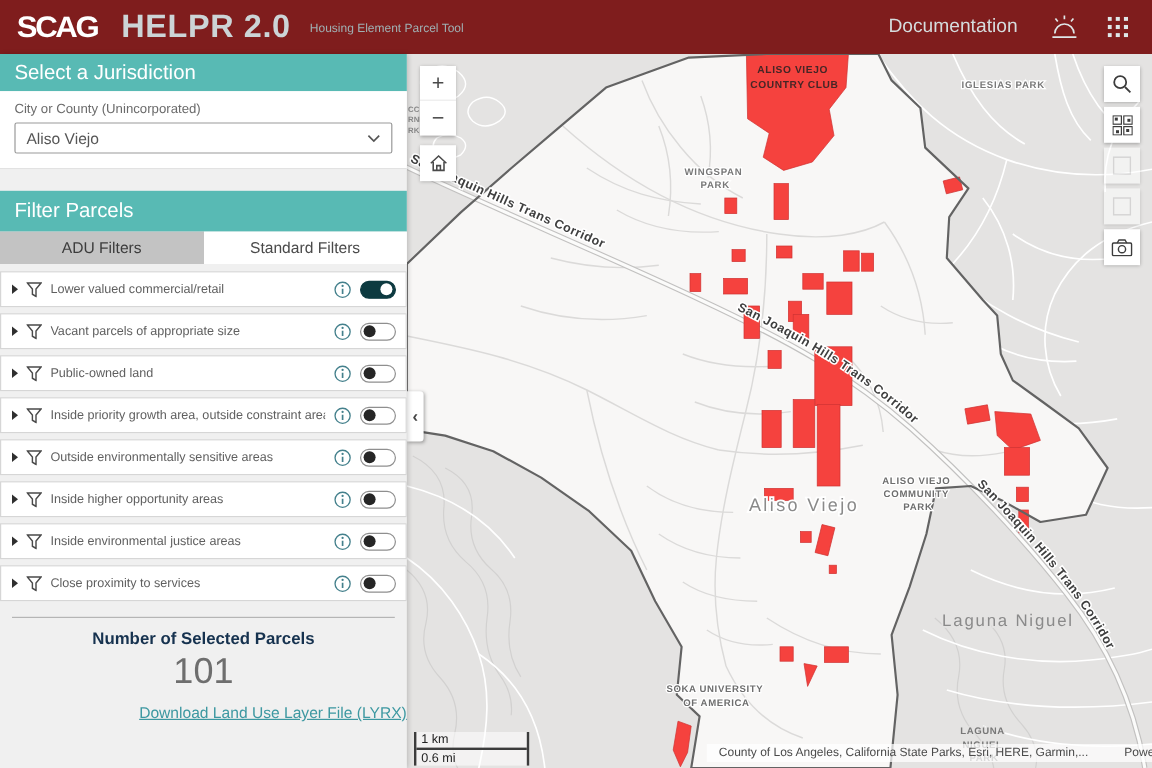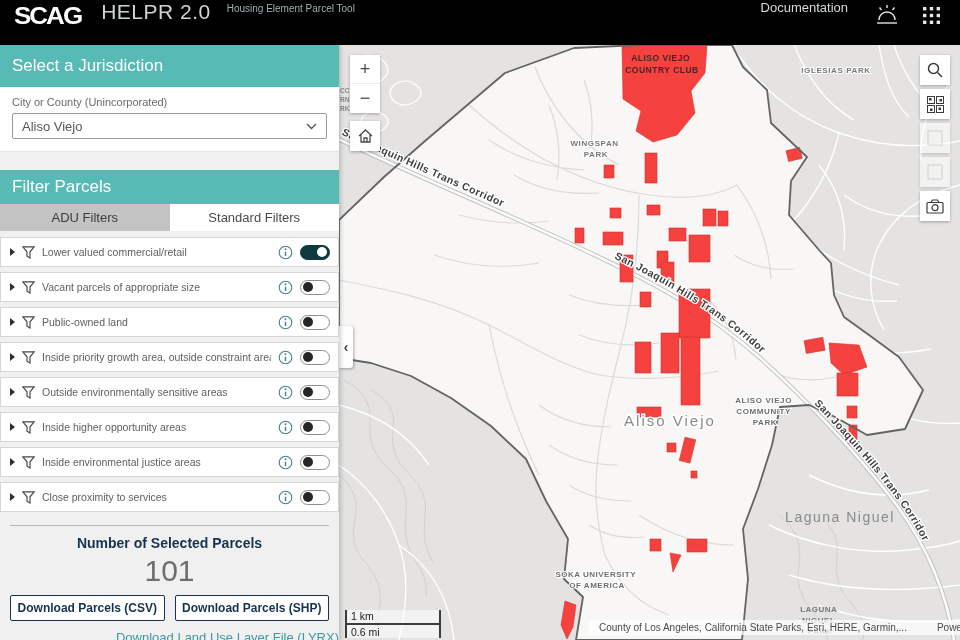--- a/index.html
+++ b/index.html
@@ -1,35 +1,35 @@
 <!DOCTYPE html>
 <html><head>
 <meta charset="utf-8">
 <style>
   * { box-sizing: border-box; margin: 0; padding: 0; }
   html,body { width: 960px; height: 640px; overflow: hidden; }
   body { font-family: "Liberation Sans", sans-serif; background:#f0f0f0; }
 
   
-  header { height:45px; background:#000000; display:flex; padding:0 14px; gap:14px; }
+  header { height:45px; background:#7f1d1d; display:flex; align-items:center; padding:0 14px; gap:14px; }
   .logo { color:#fff; font-size:26px; font-weight:800; letter-spacing:-2px; transform:scaleY(.95); }
-  .appname { color:#ccd4d6; font-size:21px; font-weight:400; letter-spacing:.5px; margin-left:6px; }
+  .appname { color:#ccd4d6; font-size:27px; font-weight:700; letter-spacing:.5px; margin-left:6px; }
   .subtitle { color:#9fb0b3; font-size:10px; margin-left:2px; margin-top:3px; }
   .hspacer { flex:1; }
-  .doc { color:#d5dcdd; font-size:13px; cursor:pointer; margin-right:10px; }
+  .doc { color:#d5dcdd; font-size:16px; cursor:pointer; margin-right:10px; }
   .hicon { display:flex; align-items:center; justify-content:center; width:30px; height:30px; cursor:pointer; }
 
   
   .main { display:flex; height:595px; }
   .sidebar { width:339px; background:#f0f0f0; flex:none; position:relative; z-index:5; box-shadow:2px 0 4px rgba(0,0,0,.18); }
   .map-wrap { flex:1; position:relative; background:#e4e3e2; overflow:hidden; }
   .map-svg { position:absolute; inset:0; }
 
   
-  .banner { height:42px; background:#58bab4; color:#fff; font-size:17px; display:flex; align-items:center; padding-left:12px; }
+  .banner { height:31px; background:#58bab4; color:#fff; font-size:17px; display:flex; align-items:center; padding-left:12px; }
   .banner.second { height:34px; }
   .card { background:#fff; padding:9px 12px 12px; border-bottom:1px solid #e2e2e2; }
   .fieldlab { font-size:11px; color:#6b6b6b; margin-bottom:5px; }
   .select { height:26px; border:1px solid #9a9a9a; border-radius:2px; background:#fff; display:flex; align-items:center; padding:0 9px; font-size:13px; color:#565656; cursor:pointer; }
   .select .sv { flex:1; }
   .gap18 { height:18px; }
 
   .tabs { display:flex; height:27px; }
   .tab { flex:1; display:flex; align-items:center; justify-content:center; font-size:13px; color:#4a4a4a; cursor:pointer; }
   .tab.active { background:#fff; }
@@ -238,24 +238,20 @@
           </svg>
         <span class="switch">
             <span class="knob"></span>
           </span>
       </div>
     </div>
 
     <hr class="divider">
     <div class="rtitle">Number of Selected Parcels</div>
     <div class="rcount">101</div>
-    <div class="btnrow">
-      <button class="dlbtn">Download Parcels (CSV)</button>
-      <button class="dlbtn">Download Parcels (SHP)</button>
-    </div>
     <a class="lyrx">Download Land Use Layer File (LYRX)</a>
   </aside>
 
   <div class="map-wrap">
     <svg class="map-svg" width="621" height="595" viewBox="0 0 621 595">
       <defs>
         <path id="corridorPath" d="M -5,86 C 70,122 160,159 245,199 C 320,234 370,262 420,306 C 465,346 515,399 550,444 C 580,482 605,529 615,589"></path>
       </defs>
 
       <rect x="0" y="0" width="621" height="595" fill="#e4e3e2"></rect>

